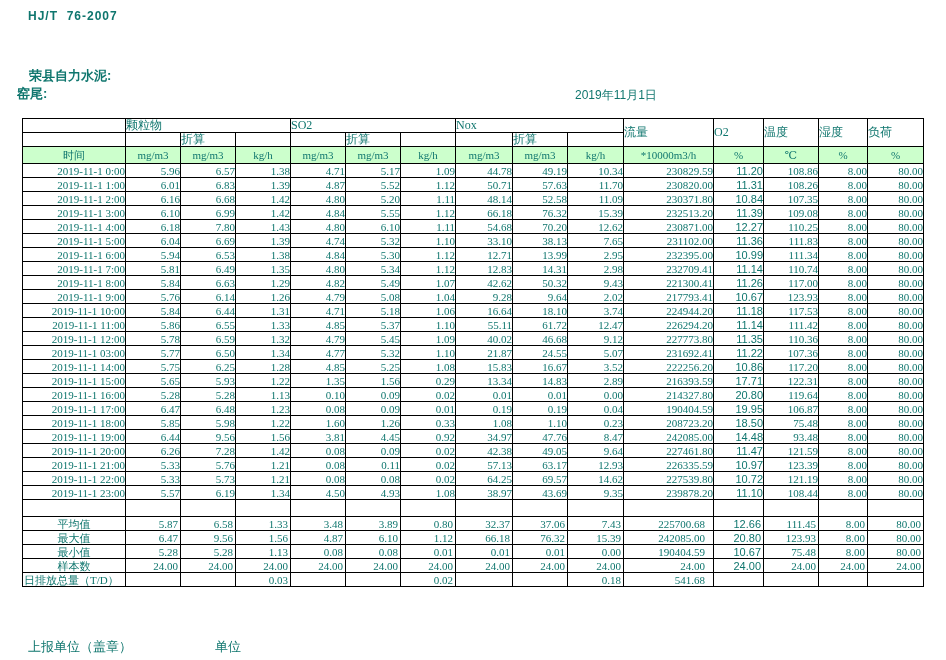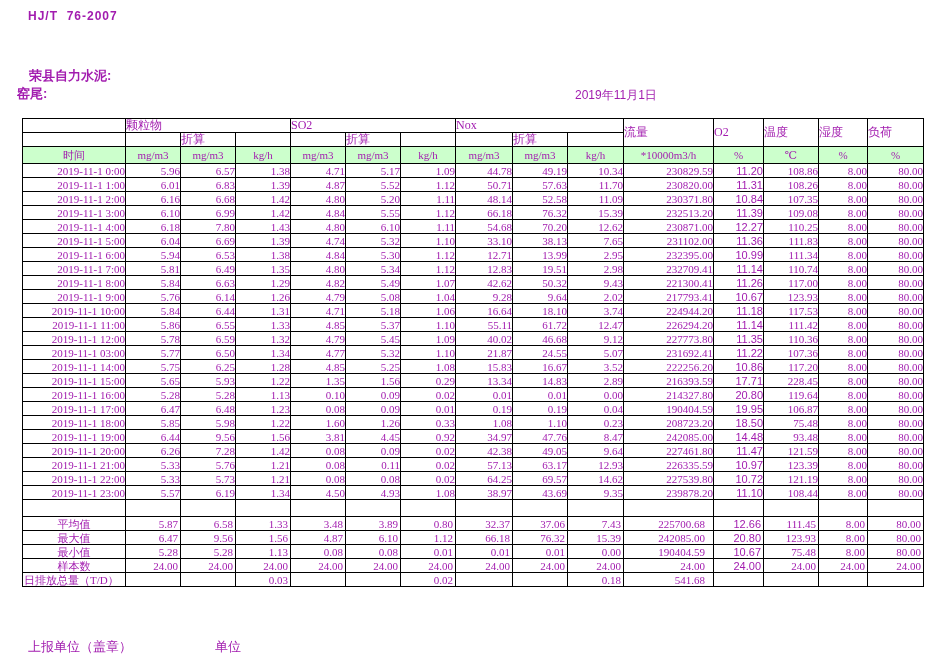--- a/index.html
+++ b/index.html
@@ -1,16 +1,16 @@
 <!DOCTYPE html>
 <html><head>
 <meta charset="utf-8">
 <style>
   html,body{margin:0;padding:0;background:#fff;}
-  .page{position:relative;width:946px;height:660px;background:#ffffff;color:#a21caf;
+  .page{position:relative;width:946px;height:660px;background:#ffffff;color:#0f766e;
         font-family:"Liberation Sans",sans-serif;overflow:hidden;}
   .abs{position:absolute;white-space:pre;}
   .standard{left:28px;top:9px;font-size:12px;font-weight:bold;letter-spacing:1px;}
   .title{left:215px;top:29px;font-size:15px;font-weight:bold;letter-spacing:0.5px;}
   .company{left:29px;top:67px;font-size:13px;font-weight:bold;}
   .station{left:17px;top:85px;font-size:13px;font-weight:bold;}
   .date{left:575px;top:87px;font-size:12px;font-weight:normal;}
 
   table.report{position:absolute;left:22px;top:118px;border-collapse:collapse;
         table-layout:fixed;font-family:"Liberation Serif","DejaVu Serif",serif;}
@@ -226,21 +226,21 @@
         </tr>
         <tr>
           <td class="time">2019-11-1  7:00</td>
           <td class="num c0">5.81</td>
           <td class="num c1">6.49</td>
           <td class="num c2">1.35</td>
           <td class="num c3">4.80</td>
           <td class="num c4">5.34</td>
           <td class="num c5">1.12</td>
           <td class="num c6">12.83</td>
-          <td class="num c7">19.51</td>
+          <td class="num c7">14.31</td>
           <td class="num c8">2.98</td>
           <td class="num c9">232709.41</td>
           <td class="num c10">11.14</td>
           <td class="num c11">110.74</td>
           <td class="num c12">8.00</td>
           <td class="num c13">80.00</td>
         </tr>
         <tr>
           <td class="time">2019-11-1  8:00</td>
           <td class="num c0">5.84</td>
@@ -366,21 +366,21 @@
           <td class="num c1">5.93</td>
           <td class="num c2">1.22</td>
           <td class="num c3">1.35</td>
           <td class="num c4">1.56</td>
           <td class="num c5">0.29</td>
           <td class="num c6">13.34</td>
           <td class="num c7">14.83</td>
           <td class="num c8">2.89</td>
           <td class="num c9">216393.59</td>
           <td class="num c10">17.71</td>
-          <td class="num c11">228.45</td>
+          <td class="num c11">122.31</td>
           <td class="num c12">8.00</td>
           <td class="num c13">80.00</td>
         </tr>
         <tr>
           <td class="time">2019-11-1 16:00</td>
           <td class="num c0">5.28</td>
           <td class="num c1">5.28</td>
           <td class="num c2">1.13</td>
           <td class="num c3">0.10</td>
           <td class="num c4">0.09</td>

